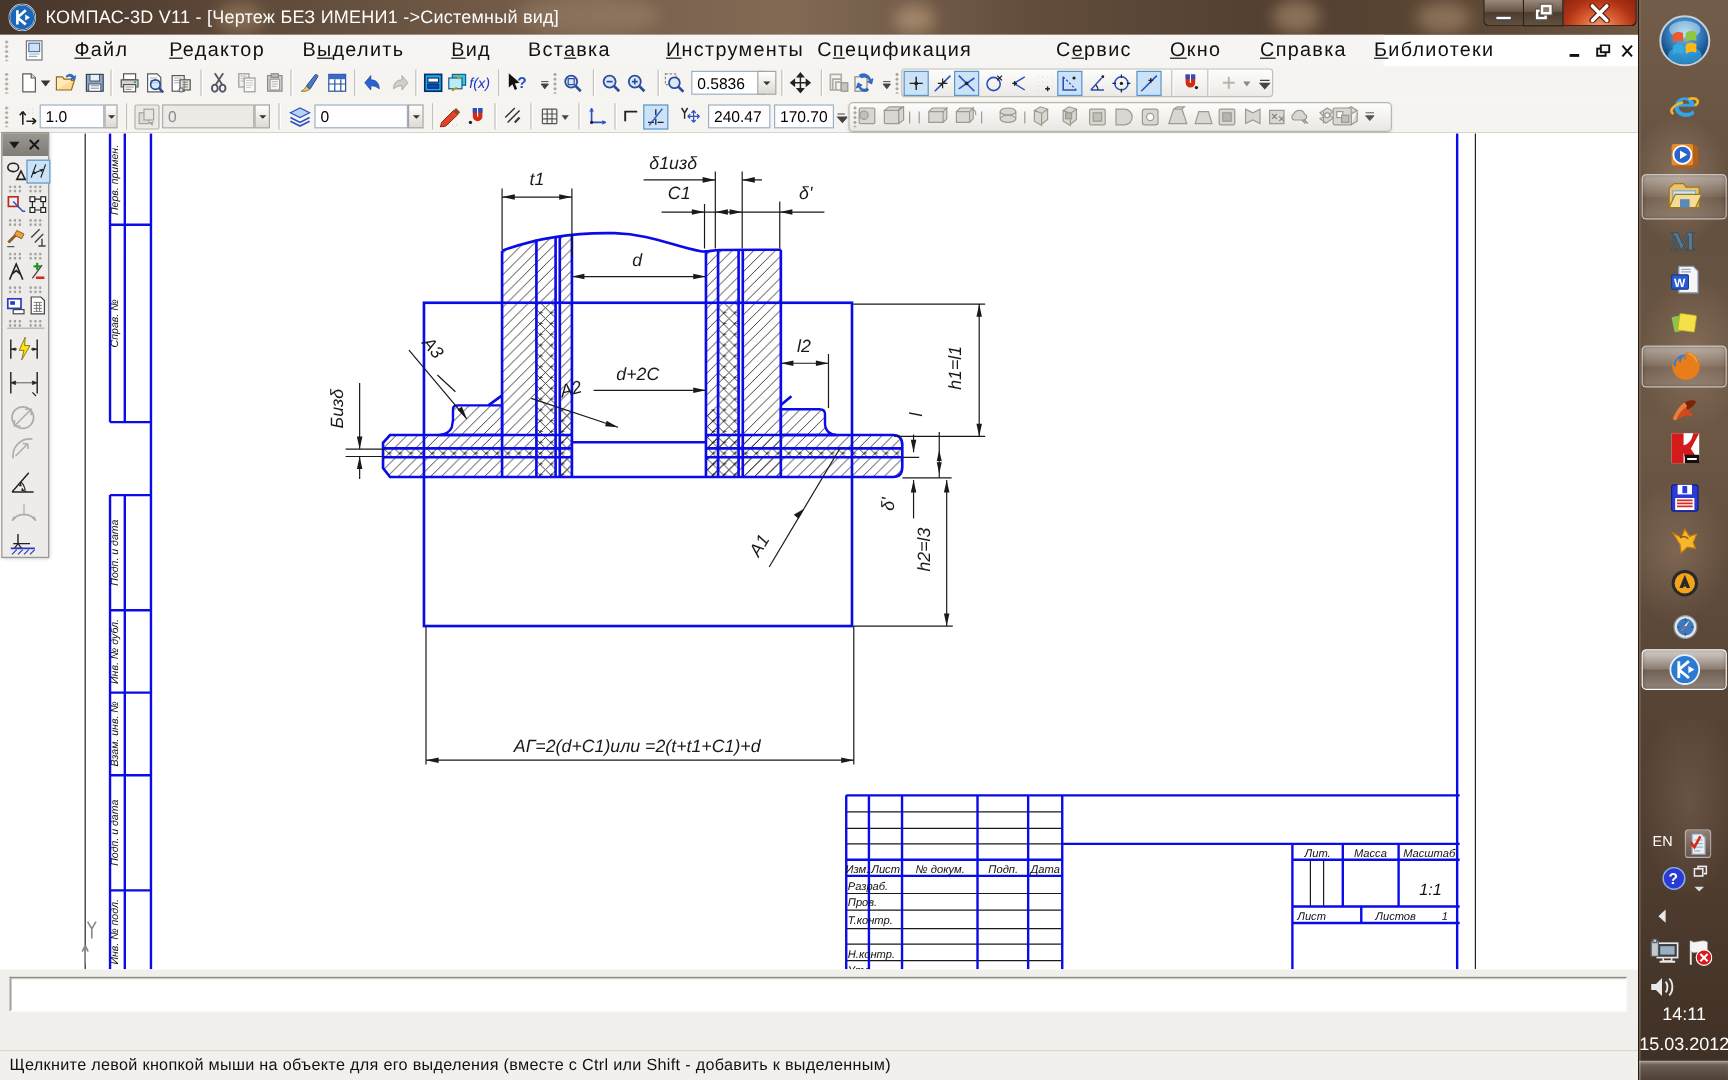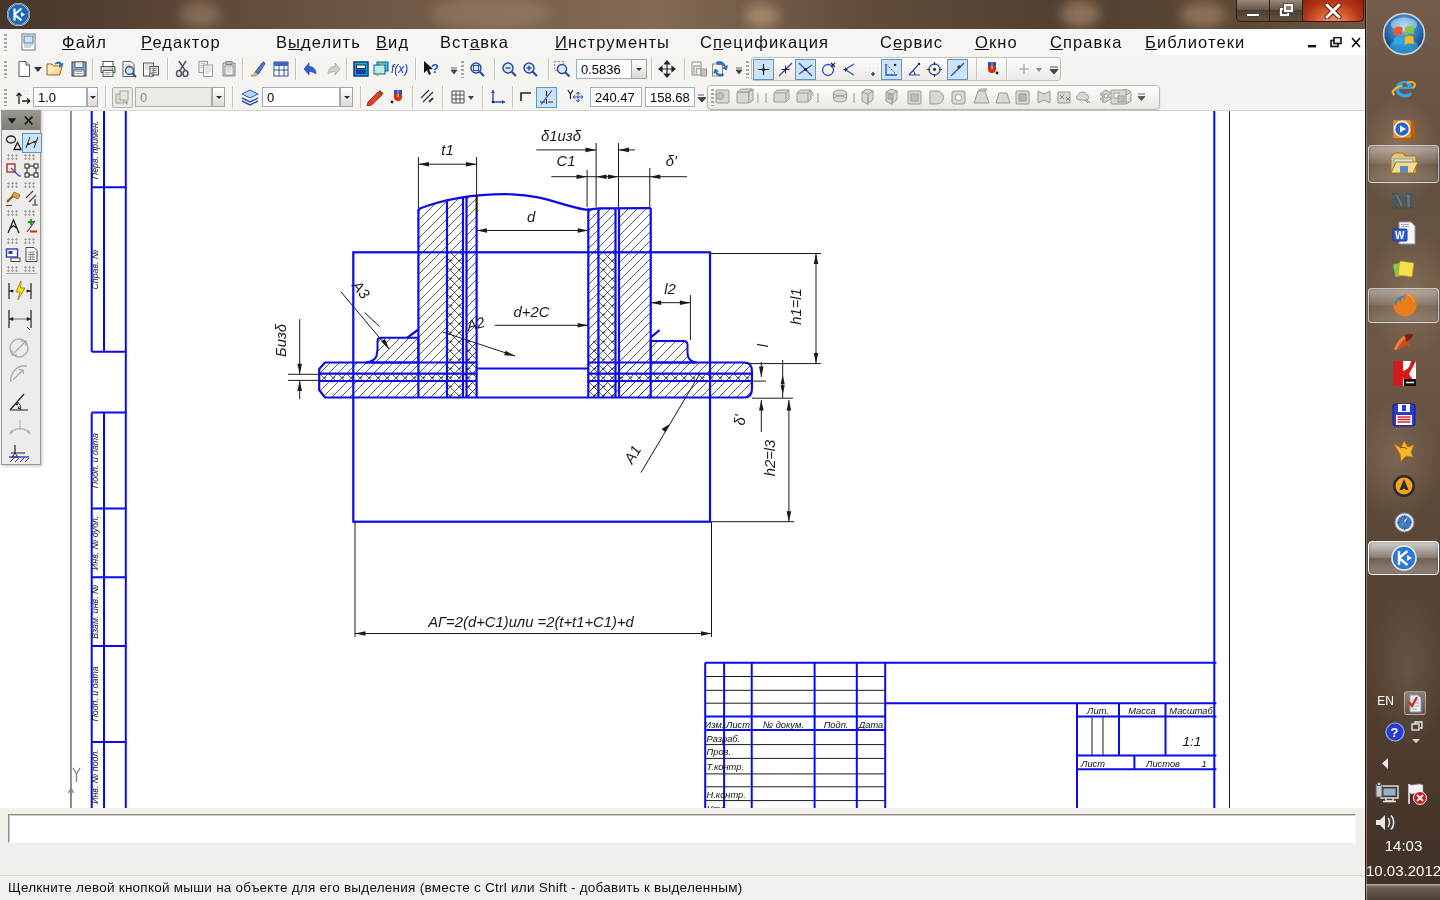--- a/index.html
+++ b/index.html
@@ -37,20 +37,21 @@
 <div class="spot" style="left:430px;top:-4px;width:120px;height:34px;background:rgba(200,170,140,.25)"></div>
 <div class="spot" style="left:745px;top:4px;width:34px;height:24px;background:rgba(222,186,148,.45)"></div>
 <div class="spot" style="left:1060px;top:0px;width:40px;height:28px;background:rgba(222,186,148,.4)"></div>
 <div class="spot" style="left:1180px;top:2px;width:46px;height:26px;background:rgba(210,176,140,.4)"></div>
 <svg class="abs" style="left:7px;top:3px" width="23" height="23" viewBox="0 0 23 23">
  <circle cx="11.5" cy="11.5" r="10.7" fill="#1b66b8" stroke="#e8eef5" stroke-width="1.6"></circle>
  <circle cx="11.5" cy="11.5" r="10.7" fill="none" stroke="#123e6e" stroke-width=".7"></circle>
  <path d="M7.5 5.5 V17.5 M7.5 11.5 L14.5 5.5 M7.5 11.5 L14.5 17.5" stroke="#fff" stroke-width="2.2" fill="none"></path>
  <path d="M14 9 L18 11.5 L14 14 Z" fill="#fff"></path>
 </svg>
+<div id="titletext">КОМПАС-3D V11 - [Чертеж БЕЗ ИМЕНИ1 -&gt;Системный вид]</div>
 
 <div class="abs" style="left:1236px;top:0;width:34px;height:22px;border:1px solid #2c2119;border-top:none;border-radius:0 0 0 5px;background:linear-gradient(#98897b,#695748 45%,#4e3e30 50%,#63503f)">
  <div class="abs" style="left:9px;top:13px;width:14px;height:4px;background:#fff;border:1px solid #444;border-radius:1px"></div>
     </div>
 <div class="abs" style="left:1270px;top:0;width:33px;height:22px;border:1px solid #2c2119;border-top:none;border-left:none;background:linear-gradient(#98897b,#695748 45%,#4e3e30 50%,#63503f)">
  <div class="abs" style="left:10px;top:8px;width:9px;height:8px;border:2px solid #fff;box-shadow:0 0 0 1px #555"></div>
  <div class="abs" style="left:14px;top:4px;width:9px;height:8px;border:2px solid #fff;box-shadow:0 0 0 1px #555;background:#8d7862"></div>
     </div>
 <div class="abs" style="left:1303px;top:0;width:61px;height:22px;border:1px solid #3a1208;border-top:none;border-left:none;border-radius:0 0 5px 0;background:radial-gradient(ellipse at 50% 120%,#f4a988 0%,#d95f33 40%,#b03314 70%,#8c2410 100%)">
  <svg class="abs" style="left:21px;top:3px" width="18" height="16" viewBox="0 0 18 16">
@@ -61,25 +62,25 @@
 </div>
 <div id="menubar">
 <div class="grip" style="left:4px;top:4px"></div>
 <svg class="abs" style="left:20px;top:4px" width="18" height="18" viewBox="0 0 18 18">
       <rect x="2" y="1" width="13" height="16" fill="#fff" stroke="#777"></rect>
       <rect x="4" y="3" width="9" height="7" fill="#cfe0f0" stroke="#4a7ab0"></rect>
       <path d="M4 12 h9 M4 14 h7" stroke="#9ab" stroke-width="1"></path>
     </svg>
 <div class="mitem" style="left:62px"><u>Ф</u>айл</div>
 <div class="mitem" style="left:141px"><u>Р</u>едактор</div>
-<div class="mitem" style="left:276px">В<u>ы</u>делить</div>
+<div class="mitem" style="left:252px">В<u>ы</u>делить</div>
 <div class="mitem" style="left:376px"><u>В</u>ид</div>
 <div class="mitem" style="left:440px">Вст<u>а</u>вка</div>
 <div class="mitem" style="left:555px"><u>И</u>нструменты</div>
-<div class="mitem" style="left:700px">С<u>п</u>ецификация</div>
+<div class="mitem" style="left:681px">С<u>п</u>ецификация</div>
 <div class="mitem" style="left:880px">С<u>е</u>рвис</div>
 <div class="mitem" style="left:975px"><u>О</u>кно</div>
 <div class="mitem" style="left:1050px"><u>С</u>правка</div>
 <div class="mitem" style="left:1145px"><u>Б</u>иблиотеки</div>
 <svg class="abs" style="left:1306px;top:8px" width="56" height="12" viewBox="0 0 56 12">
  <rect x="2" y="8" width="8" height="2.4" fill="#111"></rect>
  <rect x="25" y="3.5" width="7" height="6" fill="none" stroke="#111" stroke-width="1.6"></rect>
  <rect x="28" y="0.5" width="7" height="6" fill="#f7f5f3" stroke="#111" stroke-width="1.6"></rect>
  <path d="M46 1 L54 10 M54 1 L46 10" stroke="#111" stroke-width="1.7"></path>
 </svg>
@@ -358,21 +359,21 @@
 <div class="abs" style="left:536px;top:3.5px;width:21px;height:21px;background:#cce3f7;border:1px solid #5a96c8"></div>
 <svg class="ibtn" style="left:538px;top:6px;width:17px;height:17px" viewBox="0 0 17 17">
       <path d="M2 13 h5 m3 0 h5 M8.5 2 v5 m0 3 v5" stroke="#222" stroke-width="1.1"></path>
       <path d="M3 15.5 L14 1.5" stroke="#2a50c0" stroke-width="1.2"></path>
     </svg>
 <svg class="ibtn" style="left:565px;width:20px" viewBox="0 0 20 18">
       <path d="M3 2 l2.5 4 2.5-4 M5.5 6 v5" stroke="#222" stroke-width="1.2" fill="none"></path>
       <path d="M13 4 v10 M8 9 h10 M13 4 l-1.8 2.2 M13 4 l1.8 2.2 M13 14 l-1.8-2.2 M13 14 l1.8-2.2 M8 9 l2.2-1.8 M8 9 l2.2 1.8 M18 9 l-2.2-1.8 M18 9 l-2.2 1.8" stroke="#2a50c0" stroke-width="1" fill="none"></path>
     </svg>
 <div class="combo" style="left:590px;top:4px;width:52px;height:20px">240.47</div>
-<div class="combo" style="left:645px;top:4px;width:50px;height:20px">158.68</div>
+<div class="combo" style="left:645px;top:4px;width:50px;height:20px">170.70</div>
 <svg class="ibtn" style="left:696px;width:10px" viewBox="0 0 10 18">
       <path d="M2 7 h6 M2 9.5 l4 4.5 4-4.5 z" fill="#444" stroke="#444" stroke-width=".9"></path>
     </svg>
 
 <div class="abs" style="left:707px;top:1.5px;width:453px;height:25px;background:linear-gradient(#fdfdfc,#e9e7e3);border:1px solid #bab7b0;border-radius:4px;box-shadow:0 1px 2px rgba(0,0,0,.12)"></div>
 <div class="grip" style="left:711px"></div>
 <svg class="abs" style="left:714px;top:4px" width="450" height="21" viewBox="0 0 450 21">
 <g fill="#dad7d1" stroke="#9d9a93" stroke-width="1">
 <rect x="2" y="3" width="13" height="13" rx="1"></rect>
         <circle cx="6" cy="9" r="3.5" fill="#c2bfb8"></circle>
@@ -821,16 +822,16 @@
 <svg class="abs" style="left:39px;top:782px" width="22" height="24" viewBox="0 0 22 24">
       <path d="M4 2 v20" stroke="#e8e8e8" stroke-width="1.6"></path>
       <path d="M4 2 c4 3 9-2 14 1 v9 c-5-3-10 2-14-1" fill="#f4f4f4" stroke="#888" stroke-width=".6"></path>
       <circle cx="15" cy="16" r="6.5" fill="#d41a1a" stroke="#fff" stroke-width="1"></circle>
       <path d="M12 13 l6 6 m0-6 l-6 6" stroke="#fff" stroke-width="1.8"></path>
     </svg>
 <svg class="abs" style="left:8px;top:812px" width="23" height="21" viewBox="0 0 23 21">
       <path d="M2 8 h4 l5-5 v15 l-5-5 h-4 z" fill="#e8e8e8"></path>
       <path d="M14 6 c2 2 2 7 0 9 M17 3.5 c3.5 3.5 3.5 10.5 0 14" stroke="#e8e8e8" stroke-width="1.6" fill="none"></path>
     </svg>
-<div class="ttext" style="left:0px;top:837px">14:03</div>
-<div class="ttext" style="left:0px;top:862px">10.03.2012</div>
+<div class="ttext" style="left:0px;top:837px">14:11</div>
+<div class="ttext" style="left:0px;top:862px">15.03.2012</div>
 <div class="abs" style="left:0px;top:884px;width:75px;height:16px;background:linear-gradient(rgba(255,255,255,.25),rgba(255,255,255,.08));border-top:1px solid rgba(255,255,255,.5);box-shadow:inset 0 1px 2px rgba(255,255,255,.3)"></div>
 </div>
 
 </body></html>

